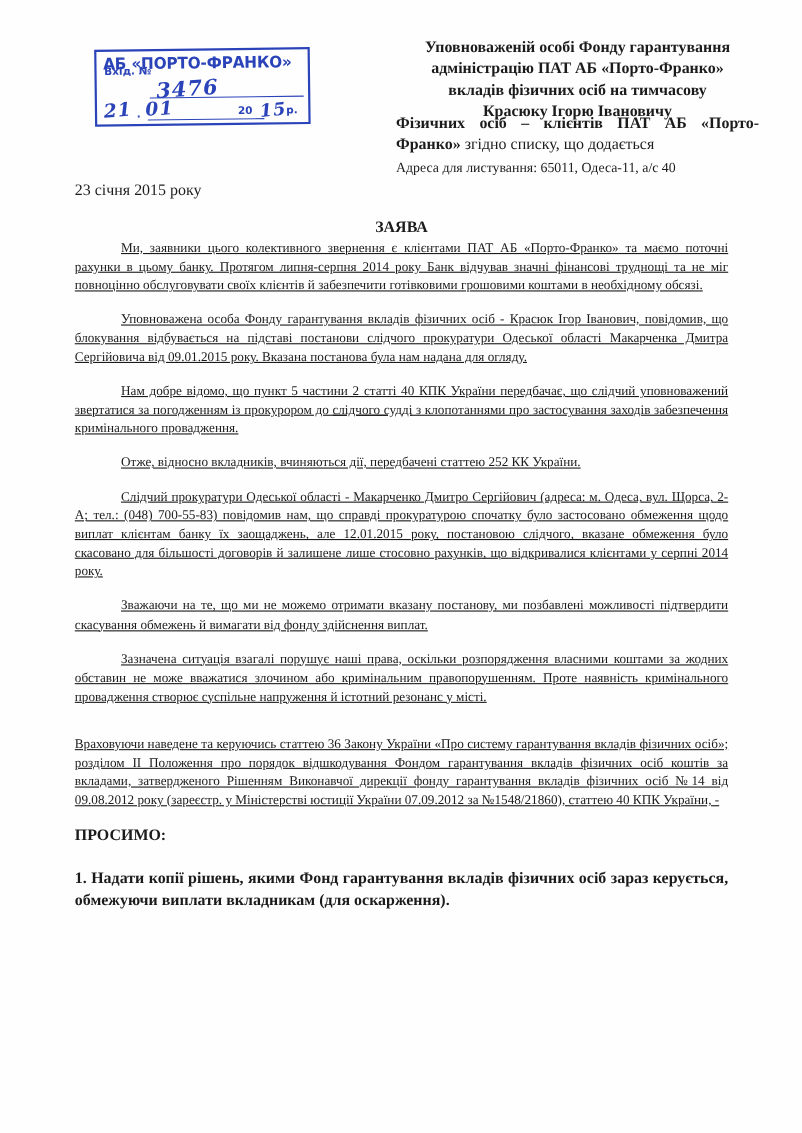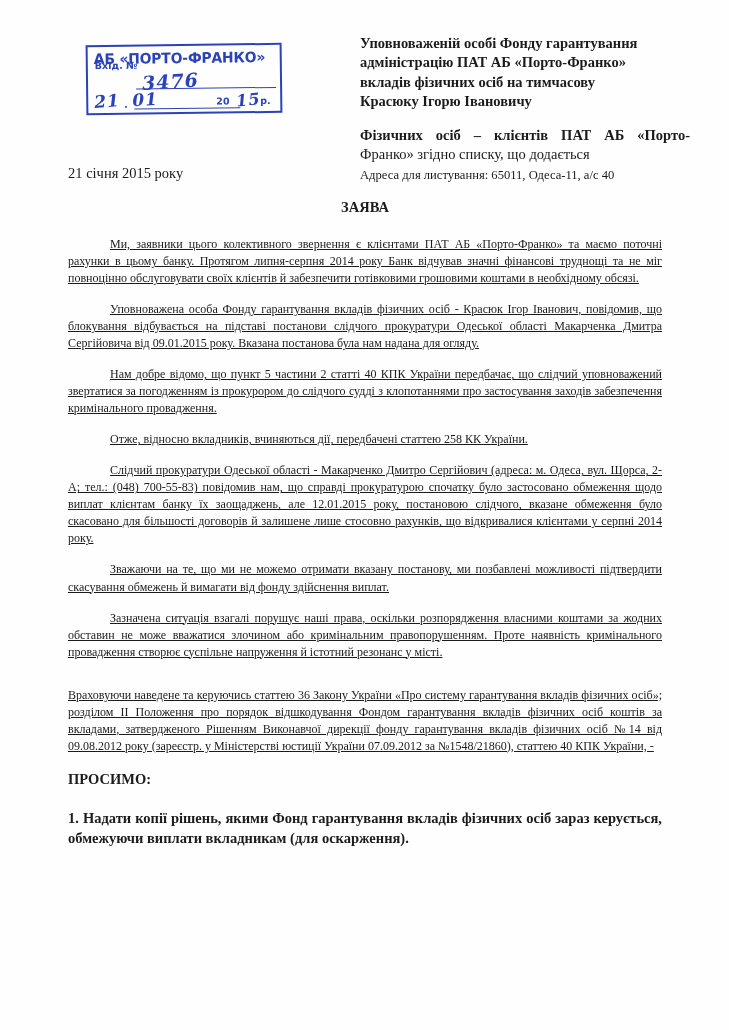--- a/index.html
+++ b/index.html
@@ -92,41 +92,41 @@
     font-family: "DejaVu Sans", sans-serif;
     font-size: 9.5px;
     font-weight: bold;
   }
   
   .addressee {
     position: absolute;
     left: 360px;
     top: 34px;
     width: 330px;
-    text-align: left;
+    text-align: center;
     font-weight: bold;
     font-size: 14.5px;
     line-height: 1.33;
   }
   .addressee div { white-space: nowrap; }
   .clients-block {
     position: absolute;
     left: 360px;
-    top: 126px;
+    top: 103px;
     width: 330px;
     font-size: 14.5px;
     line-height: 1.34;
   }
   .clients-line1 {
     font-weight: bold;
     text-align: justify;
     text-align-last: justify;
   }
   .clients-line2 { font-weight: normal; }
-  .clients-line2 b { font-weight: normal; }
+  .clients-line2 b { font-weight: bold; }
   .clients-addr {
     font-size: 12.6px;
     margin-top: 2px;
   }
   
   .doc-date {
     position: absolute;
     left: 68px;
     top: 165px;
     font-size: 14.5px;
@@ -136,21 +136,21 @@
     position: absolute;
     left: 68px;
     top: 197px;
     width: 594px;
   }
   .title-block {
     text-align: center;
     font-weight: bold;
     font-size: 14.5px;
     line-height: 1.38;
-    margin-bottom: 19px;
+    margin-bottom: 0;
   }
   p.para {
     margin: 0 0 14px 0;
     font-size: 12px;
     line-height: 1.42;
     text-align: justify;
     text-indent: 42px;
     text-decoration: underline;
   }
   p.para.noindent { text-indent: 0; }
@@ -198,36 +198,36 @@
       <div>вкладів фізичних осіб на тимчасову</div>
       <div>Красюку Ігорю Івановичу</div>
     </div>
 
     <div class="clients-block">
       <div class="clients-line1">Фізичних осіб – клієнтів ПАТ АБ «Порто-</div>
       <div class="clients-line2"><b>Франко»</b><span> згідно списку, що додається</span></div>
       <div class="clients-addr">Адреса для листування: 65011, Одеса-11, а/с 40</div>
     </div>
 
-    <div class="doc-date">21 січня 2015 року</div>
+    <div class="doc-date">23 січня 2015 року</div>
   </div>
 
   <div class="body">
 
     <div class="title-block">
       <div>ЗАЯВА</div>
     </div>
 
     <p class="para">Ми, заявники цього колективного звернення є клієнтами ПАТ АБ «Порто-Франко» та маємо поточні рахунки в цьому банку. Протягом липня-серпня 2014 року Банк відчував значні фінансові труднощі та не міг повноцінно обслуговувати своїх клієнтів й забезпечити готівковими грошовими коштами в необхідному обсязі.</p>
 
     <p class="para">Уповноважена особа Фонду гарантування вкладів фізичних осіб - Красюк Ігор Іванович, повідомив, що блокування відбувається на підставі постанови слідчого прокуратури Одеської області Макарченка Дмитра Сергійовича від 09.01.2015 року. Вказана постанова була нам надана для огляду.</p>
 
     <p class="para"><span>Нам добре відомо, що пункт 5 частини 2 статті 40 КПК України передбачає, що слідчий уповноважений звертатися за погодженням із прокурором до </span><span class="u">слідчого судді</span><span> з клопотаннями про застосування заходів забезпечення кримінального провадження.</span></p>
 
-    <p class="para">Отже, відносно вкладників, вчиняються дії, передбачені статтею 258 КК України.</p>
+    <p class="para">Отже, відносно вкладників, вчиняються дії, передбачені статтею 252 КК України.</p>
 
     <p class="para">Слідчий прокуратури Одеської області - Макарченко Дмитро Сергійович (адреса: м. Одеса, вул. Щорса, 2-А; тел.: (048) 700-55-83) повідомив нам, що справді прокуратурою спочатку було застосовано обмеження щодо виплат клієнтам банку їх заощаджень, але 12.01.2015 року, постановою слідчого, вказане обмеження було скасовано для більшості договорів й залишене лише стосовно рахунків, що відкривалися клієнтами у серпні 2014 року.</p>
 
     <p class="para">Зважаючи на те, що ми не можемо отримати вказану постанову, ми позбавлені можливості підтвердити скасування обмежень й вимагати від фонду здійснення виплат.</p>
 
     <p class="para">Зазначена ситуація взагалі порушує наші права, оскільки розпорядження власними коштами за жодних обставин не може вважатися злочином або кримінальним правопорушенням. Проте наявність кримінального провадження створює суспільне напруження й істотний резонанс у місті.</p>
 
     <div class="spacer-lg"></div>
 
     <p class="para noindent">Враховуючи наведене та керуючись статтею 36 Закону України «Про систему гарантування вкладів фізичних осіб»; розділом II Положення про порядок відшкодування Фондом гарантування вкладів фізичних осіб коштів за вкладами, затвердженого Рішенням Виконавчої дирекції фонду гарантування вкладів фізичних осіб №14 від 09.08.2012 року (зареєстр. у Міністерстві юстиції України 07.09.2012 за №1548/21860), статтею 40 КПК України, -</p>

